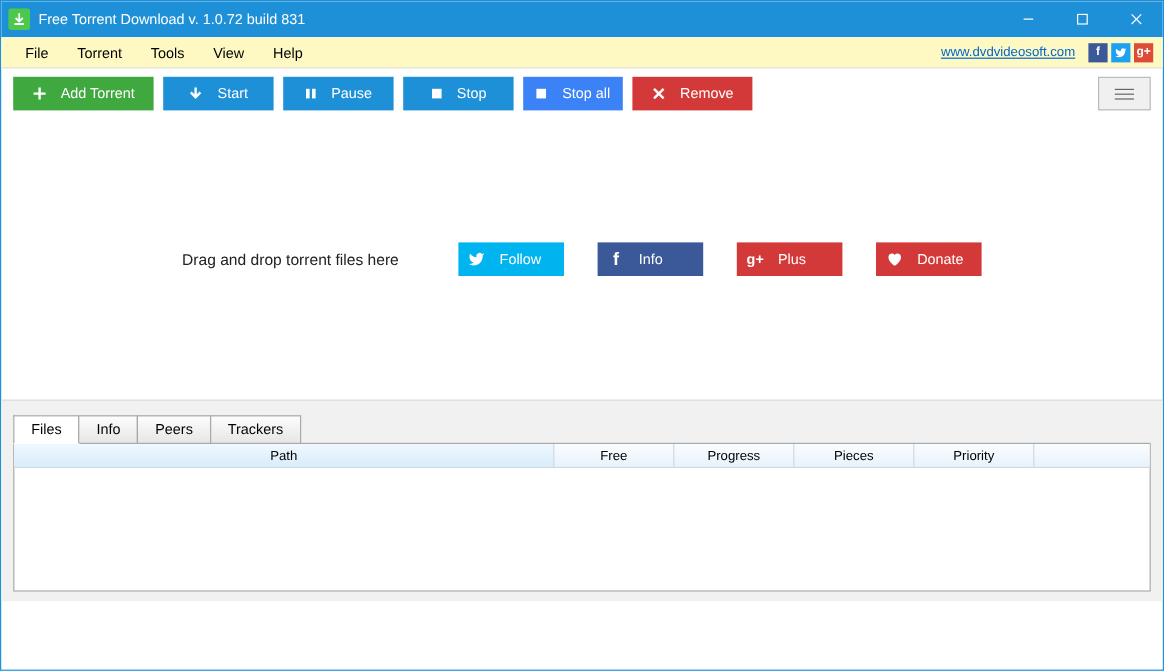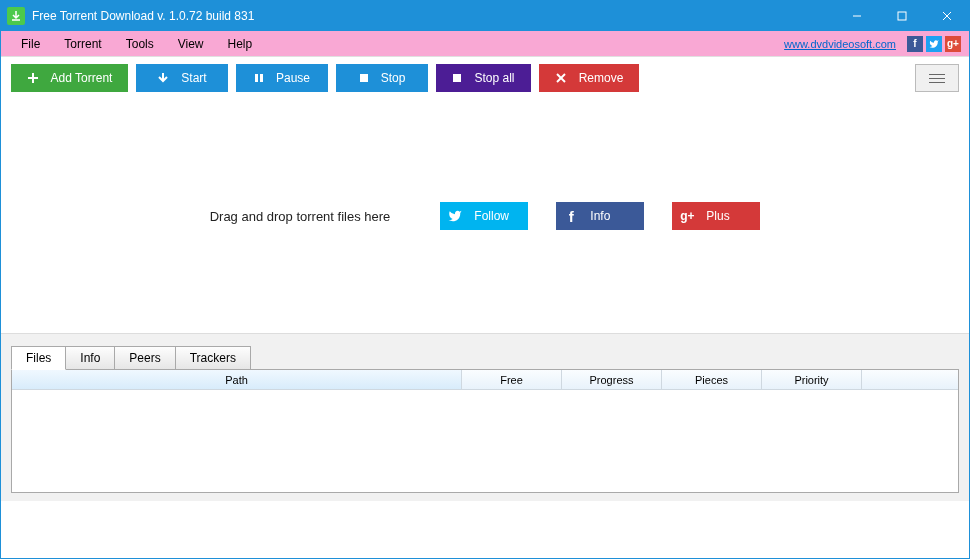--- a/index.html
+++ b/index.html
@@ -5,35 +5,35 @@
 * { margin: 0; padding: 0; box-sizing: border-box; font-family: "Segoe UI", Tahoma, sans-serif; }
 body { width: 970px; height: 559px; background: #fff; overflow: hidden; border: 1px solid #1e90d8; }
 
 .titlebar { height: 30px; background: #1e90d8; display: flex; align-items: center; color: #fff; font-size: 12px; }
 .titlebar .app-icon { width: 18px; height: 18px; margin: 0 7px 0 6px; background: #4cc94c; border-radius: 2px; display: flex; align-items: center; justify-content: center; }
 .titlebar .app-icon svg { width: 12px; height: 12px; }
 .titlebar .title { flex: 1; }
 .titlebar .winbtn { width: 45px; height: 30px; display: flex; align-items: center; justify-content: center; cursor: pointer; }
 .titlebar .winbtn svg { stroke: #fff; fill: none; }
 
-.menubar { height: 26px; background: #f9a8d4; display: flex; align-items: center; padding: 0 8px; font-size: 12px; border-bottom: 1px solid #e0e0e0; }
+.menubar { height: 26px; background: #fef9c3; display: flex; align-items: center; padding: 0 8px; font-size: 12px; border-bottom: 1px solid #e0e0e0; }
 .menubar .menu-item { padding: 4px 12px; cursor: pointer; }
 .menubar .spacer { flex: 1; }
 .menubar .site-link { color: #0066cc; text-decoration: underline; cursor: pointer; margin-right: 8px; font-size: 11px; }
 .menubar .social { width: 16px; height: 16px; margin-left: 3px; display: flex; align-items: center; justify-content: center; color: #fff; font-size: 10px; font-weight: bold; cursor: pointer; }
 .fb { background: #3b5998; }
 .tw { background: #1da1f2; }
 .gp { background: #dd4b39; }
 
 .toolbar { height: 42px; display: flex; align-items: center; padding: 8px 10px; gap: 8px; }
 .tbtn { height: 28px; display: flex; align-items: center; justify-content: center; color: #fff; font-size: 12px; cursor: pointer; border: none; gap: 12px; padding: 0 3px; }
 .tbtn .icon { display: flex; align-items: center; justify-content: center; }
 .btn-green { background: #3fa83f; width: 117px; }
 .btn-blue { background: #1e90d8; width: 92px; }
-.btn-blue-wide { background: #4c1d95; width: 95px; }
+.btn-blue-wide { background: #3b82f6; width: 83px; }
 .btn-red { background: #d43939; width: 100px; }
 .toolbar .spacer { flex: 1; }
 .hamburger { width: 44px; height: 28px; border: 1px solid #bbb; background: #f0f0f0; display: flex; flex-direction: column; align-items: center; justify-content: center; gap: 3px; cursor: pointer; }
 .hamburger div { width: 16px; height: 1px; background: #666; }
 
 .droparea { height: 234px; display: flex; flex-direction: row; align-items: center; justify-content: center; gap: 50px; }
 .droparea .hint { font-size: 13px; color: #222; }
 .socialrow { display: flex; gap: 28px; }
 .sbtn { width: 88px; height: 28px; display: flex; align-items: center; cursor: pointer; color: #fff; font-size: 12px; }
 .sbtn .sicon { width: 30px; display: flex; align-items: center; justify-content: center; }
@@ -175,20 +175,28 @@
       <span class="slabel">Follow</span>
     </div>
     <div class="sbtn s-fb">
       <span class="sicon" style="font-weight:bold;font-size:15px;">f</span>
       <span class="slabel">Info</span>
     </div>
     <div class="sbtn s-gp">
       <span class="sicon" style="font-weight:bold;font-size:12px;">g+</span>
       <span class="slabel">Plus</span>
     </div>
+    <div class="sbtn s-donate">
+      <span class="sicon">
+          <svg width="14" height="14" viewBox="0 0 24 24" fill="#fff">
+            <path d="M12 21s-8-5-8-12a5 5 0 019-3 5 5 0 019 3c0 7-8 12-8 12z"></path>
+          </svg>
+        </span>
+      <span class="slabel">Donate</span>
+    </div>
   </div>
 </div>
 
 <div class="bottom">
   <div class="tabs">
     <div class="tab active">Files</div>
     <div class="tab">Info</div>
     <div class="tab">Peers</div>
     <div class="tab">Trackers</div>
   </div>

